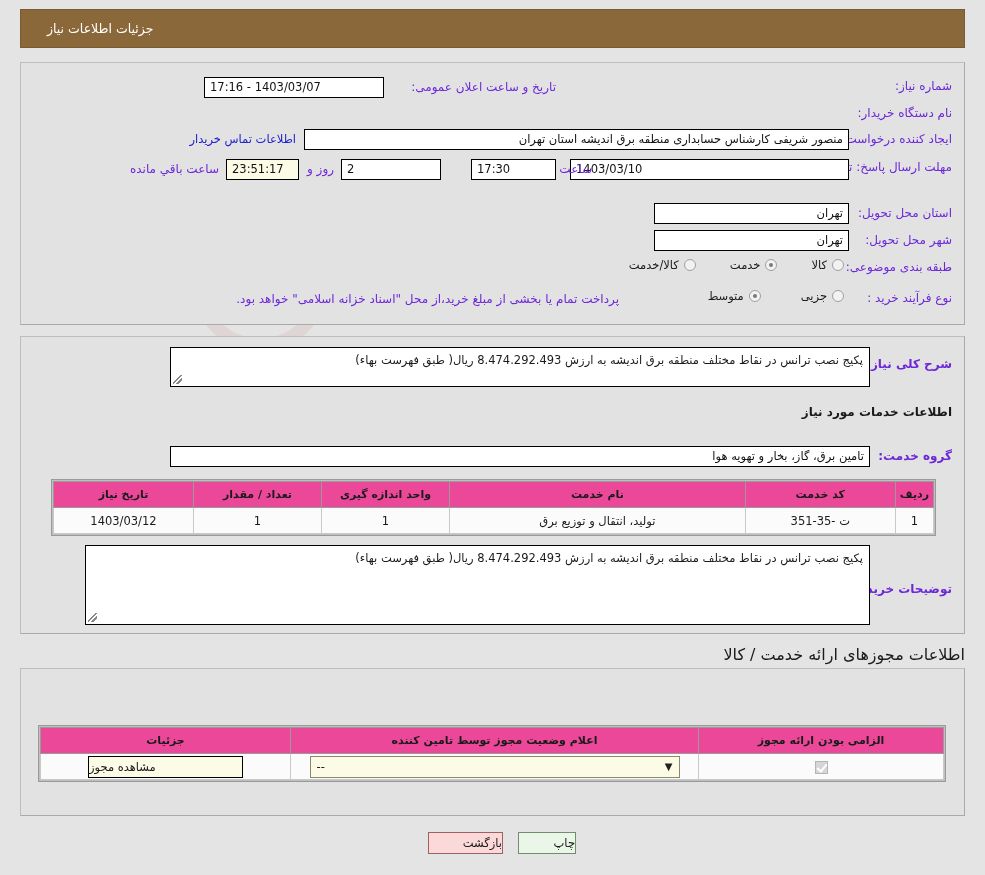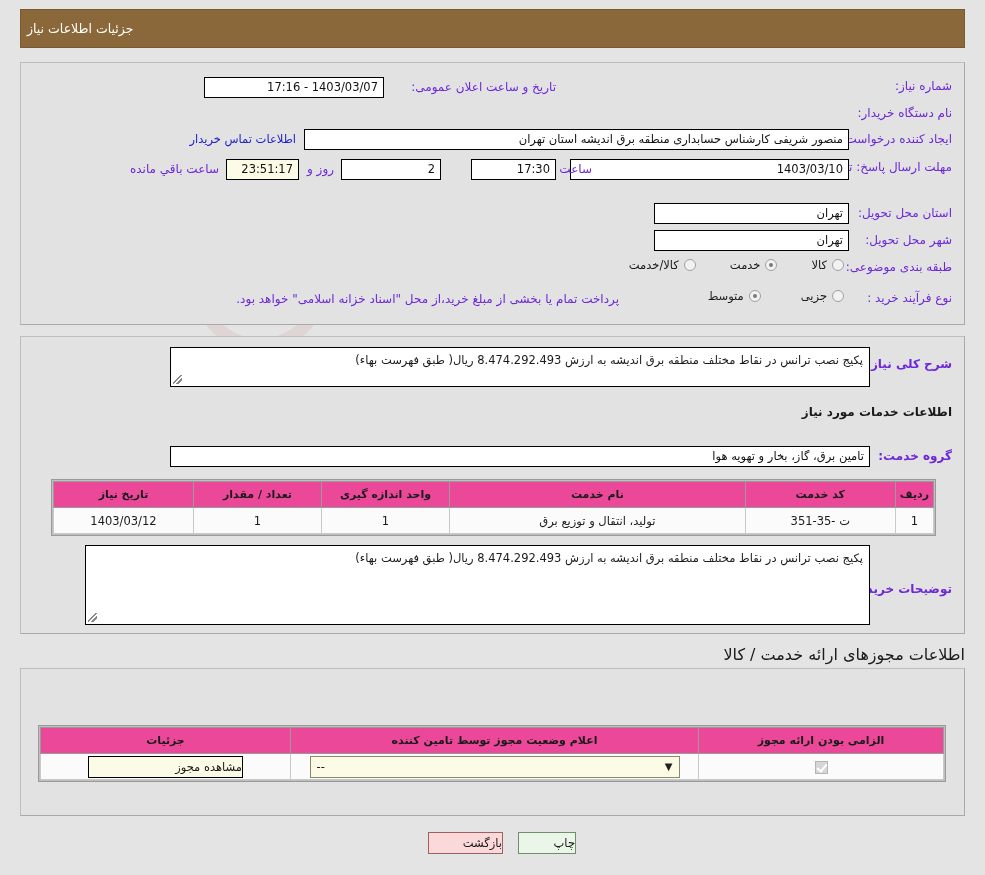--- a/index.html
+++ b/index.html
@@ -33,21 +33,21 @@
     width: 945px; height: 39px;
     background: #8b6839;
     border: 1px solid #7a5a30;
     color: #ffffff;
     font-size: 12.5px;
     display: flex;
     align-items: center;
     justify-content: flex-start;
     padding-right: 0;
   }
-  .header-bar .ttl { margin-right: auto; padding-left: 6px; }
+  .header-bar .ttl { margin-right: auto; padding-left: 26px; }
 
   
   .panel {
     position: absolute;
     background: #e2e2e2;
     border: 1px solid #a9a9a9;
     border-top-color: #bdbdbd;
     border-left-color: #bdbdbd;
   }
 
@@ -58,21 +58,21 @@
   .lbl { font-size: 12px; color: #6d28d9; white-space: nowrap; }
   .lbl-bold { font-weight: bold; }
 
   .fld {
     background: #ffffff;
     border: 1px solid #000000;
     height: 21px;
     line-height: 19px;
     font-size: 11.5px;
     padding: 0 5px;
-    text-align: right;
+    text-align: left;
     color: #111;
     white-space: nowrap;
     overflow: hidden;
     display: block;
   }
   .fld.right { text-align: right; }
   .fld.cream { background: #fbfbe6; }
 
   .link {
     color: #2020cc;
@@ -198,21 +198,21 @@
     color: #222;
     line-height: 1;
   }
 
   .btn-cream {
     background: #fbfbe6;
     border: 1px solid #000000;
     height: 22px;
     line-height: 20px;
     font-size: 11.5px;
-    text-align: right;
+    text-align: left;
     color: #1a1a1a;
     cursor: pointer;
   }
 
   
   .btn {
     border: 1px solid #666666;
     height: 22px;
     line-height: 20px;
     font-size: 11.5px;

